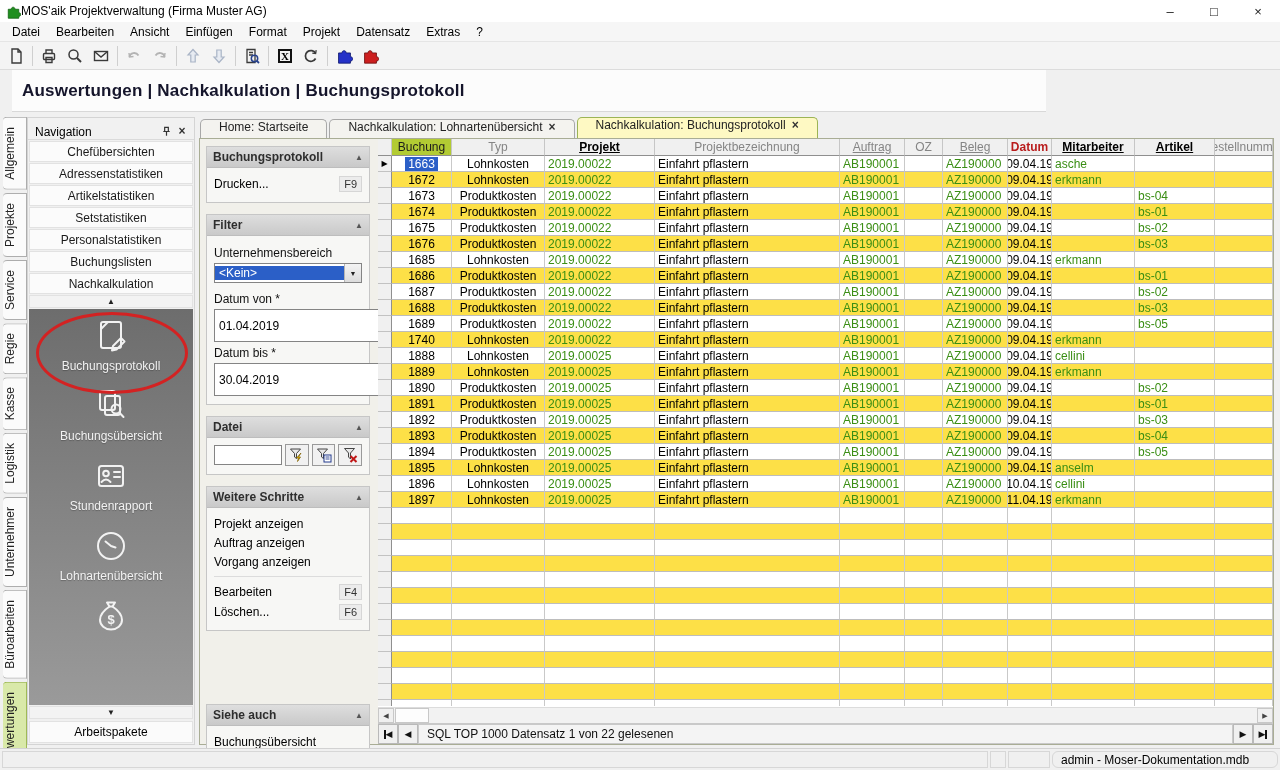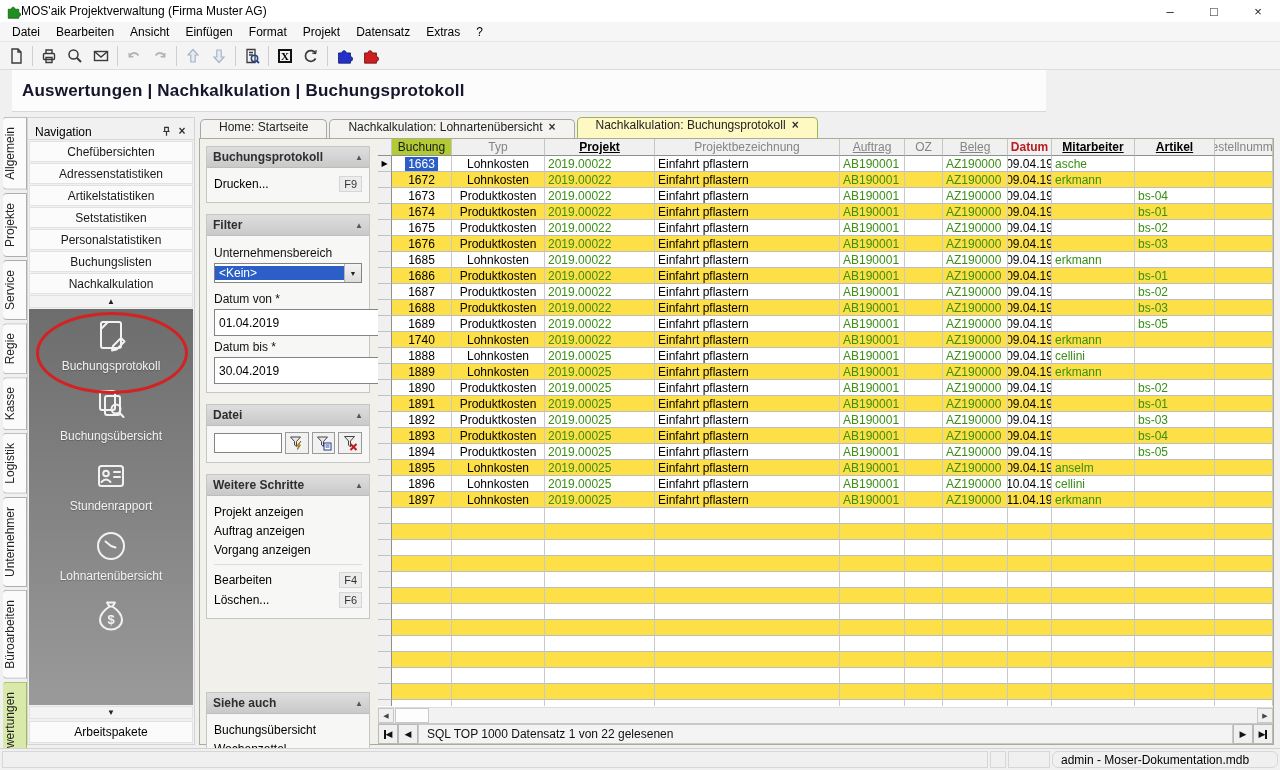--- a/index.html
+++ b/index.html
@@ -86,21 +86,21 @@
   .secbody { padding:6px 7px 8px 7px; }
   .arow { display:flex; align-items:center; height:20px; cursor:default; }
   .keychip { margin-left:auto; background:#ececec; border:1px solid #d6d6d6; padding:0 4px; height:16px;
     display:flex; align-items:center; font-size:11px; color:#333; }
   .flabel { margin:4px 0 3px 0; color:#111; }
   .selectbox { display:flex; height:20px; border:1px solid #848484; background:#fff; align-items:center; }
   .selectbox .selval { flex:1; padding-left:4px; }
   .selectbox .selbtn { width:17px; height:18px; background:linear-gradient(180deg,#f4f4f4,#dcdcdc);
     border-left:1px solid #b5b5b5; display:flex; align-items:center; justify-content:center; font-size:7px; color:#222;}
   .daterow { display:flex; align-items:center; gap:4px; }
-  .dinput { flex:1; height:27px; border:1px solid #848484; background:#fff; padding:0 4px;
+  .dinput { flex:1; height:33px; border:1px solid #848484; background:#fff; padding:0 4px;
     font-family:"Liberation Sans", sans-serif; font-size:12px; }
   .calbtn { width:24px; height:20px; background:#f1f1f1; border:1px solid #9a9a9a;
     display:flex; align-items:center; justify-content:center; }
   .searchrow { display:flex; align-items:center; gap:3px; }
   .sinput { width:68px; height:20px; border:1px solid #848484; background:#fff; padding:0 3px;
     font-family:"Liberation Sans", sans-serif;}
   .fbtn { width:26px; height:22px; background:#f1f1f1; border:1px solid #9a9a9a;
     display:flex; align-items:center; justify-content:center; }
   .divline { height:1px; background:#dcdcdc; margin:5px 0; }
   .linkrow { height:19px; display:flex; align-items:center; cursor:default; }

